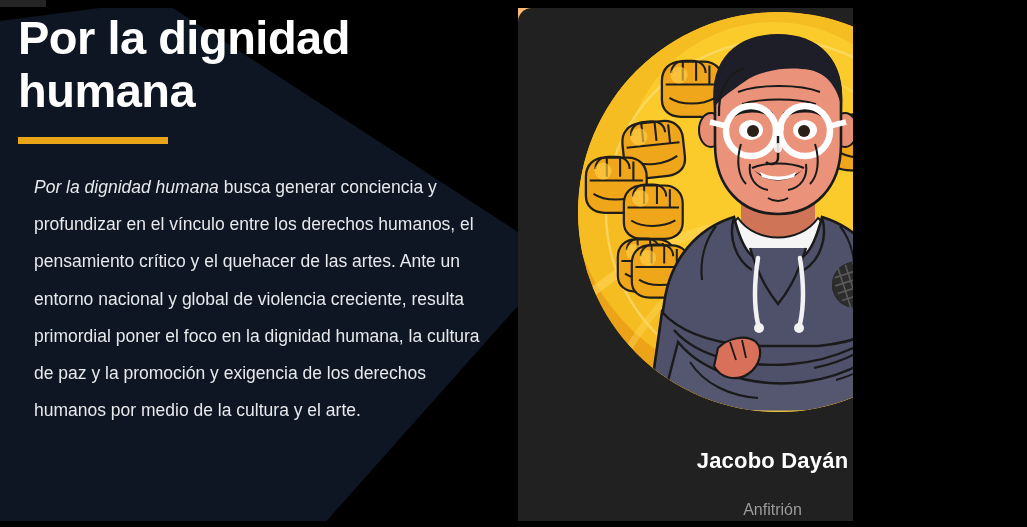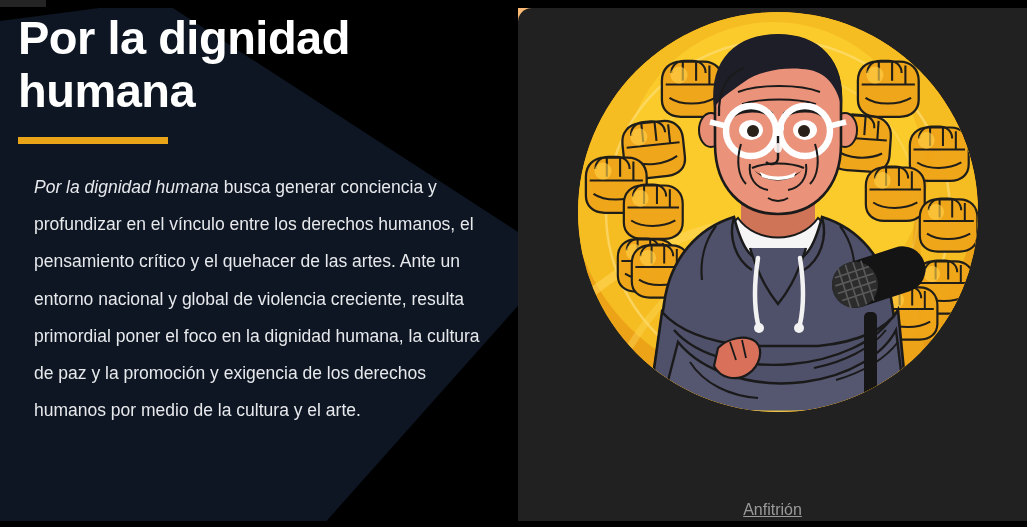--- a/index.html
+++ b/index.html
@@ -9,21 +9,21 @@
   }
   body {
     width: 1027px;
     height: 527px;
     overflow: hidden;
     font-family: "Liberation Sans", sans-serif;
   }
 
   .page {
     position: relative;
-    width: 1027px;
+    width: 853px;
     height: 527px;
     background: #fdba74;
     overflow: hidden;
   }
 
   
   .top-strip {
     position: absolute;
     left: 0; top: 0;
     width: 1027px; height: 8px;
@@ -129,21 +129,20 @@
     letter-spacing: 0.2px;
   }
   .host-role {
     position: absolute;
     left: 0; top: 493px;
     width: 509px;
     text-align: center;
     color: #9a9a9a;
     font-size: 16px;
     font-weight: normal;
-    text-decoration: underline;
   }
 </style>
 </head>
 <body>
 
 <div class="page">
 
   <div class="top-strip"></div>
   <div class="top-tab"></div>
 
@@ -292,17 +291,18 @@
                 </g>
               </g>
             </g>
 
             <path d="M60 382 C110 404, 290 404, 344 382 L344 400 L60 400 Z" fill="#f5cf54" opacity="0.95"></path>
           </g>
         </svg>
       </div>
     </div>
 
+    <div class="host-name">Jacobo Dayán</div>
     <div class="host-role">Anfitrión</div>
   </div>
 
   <div class="bottom-strip"></div>
 </div>
 
 </body></html>

